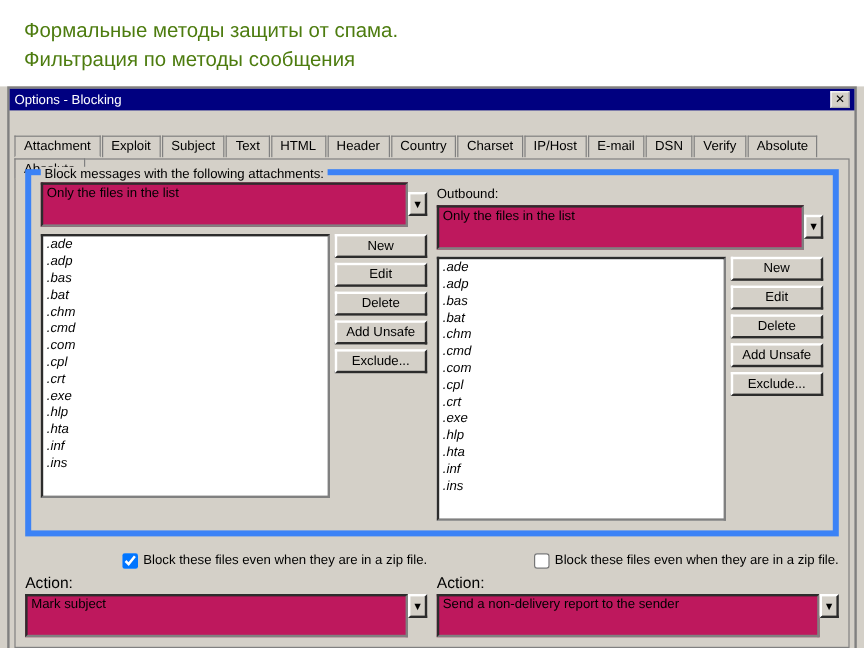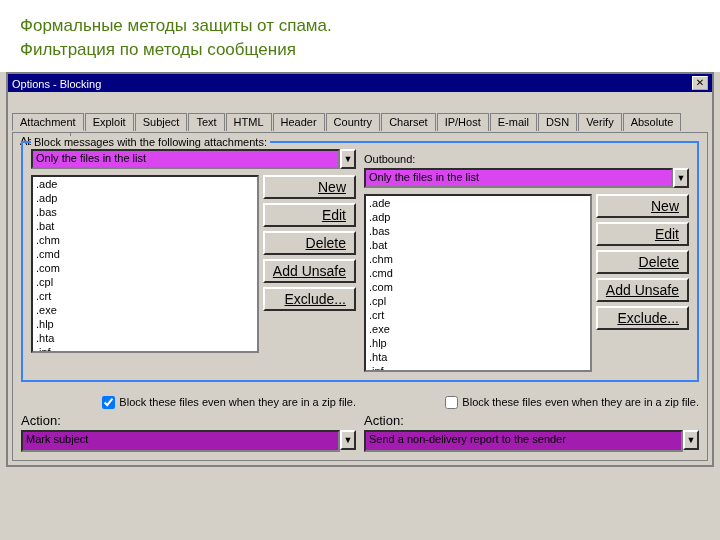--- a/index.html
+++ b/index.html
@@ -67,21 +67,21 @@
       z-index: 2;
       font-weight: normal;
     }
     .dialog-content {
       border: 1px solid #808080;
       margin: 0 4px 4px 4px;
       padding: 8px;
       background: #d4d0c8;
     }
     .group-box {
-      border: 2px solid #3b82f6;
+      border: 5px solid #3b82f6;
       padding: 6px 8px 8px 8px;
       margin-bottom: 8px;
       position: relative;
     }
     .group-box-title {
       position: absolute;
       top: -7px;
       left: 8px;
       background: #d4d0c8;
       padding: 0 3px;
@@ -100,60 +100,60 @@
       margin-top: 4px;
     }
     .col-inner {
       display: flex;
       gap: 4px;
     }
     .listbox-wrap {
       flex: 1;
       border: 2px inset #808080;
       background: white;
-      height: 178px;
+      height: 220px;
       overflow-y: auto;
       overflow-x: hidden;
+      font-style: italic;
     }
     .listbox-item {
       padding: 1px 3px;
       font-size: 11px;
       color: #000;
       cursor: default;
     }
     .col-buttons {
       display: flex;
       flex-direction: column;
       gap: 4px;
       justify-content: flex-start;
       padding-top: 0;
     }
     .win-btn {
       background: #d4d0c8;
       border: 2px outset #fff;
       border-right-color: #808080;
       border-bottom-color: #808080;
       padding: 2px 8px;
-      font-size: 14px;
+      font-size: 11px;
       cursor: pointer;
       min-width: 70px;
-      text-align: right;
-      text-decoration: underline;
+      text-align: center;
     }
     .dropdown-wrap {
       display: flex;
       align-items: center;
       margin-bottom: 6px;
     }
     .dropdown {
-      background: #d946ef;
+      background: #be185d;
       border: 2px inset #808080;
       padding: 1px 3px;
       font-size: 11px;
-      height: 20px;
+      height: 37px;
       flex: 1;
     }
     .dropdown-arrow {
       background: #d4d0c8;
       border: 2px outset #fff;
       border-right-color: #808080;
       border-bottom-color: #808080;
       width: 16px;
       height: 20px;
       display: flex;
@@ -180,25 +180,25 @@
     }
     .action-label {
       font-size: 13px;
       margin-bottom: 2px;
     }
     .action-dropdown-wrap {
       display: flex;
     }
     .action-dropdown {
       flex: 1;
-      background: #a21caf;
+      background: #be185d;
       border: 2px inset #808080;
       font-size: 11px;
       padding: 1px 3px;
-      height: 22px;
+      height: 36px;
     }
     .dropdown-btn {
       background: #d4d0c8;
       border: 2px outset #fff;
       border-right-color: #808080;
       border-bottom-color: #808080;
       width: 16px;
       height: 20px;
       display: flex;
       align-items: center;

